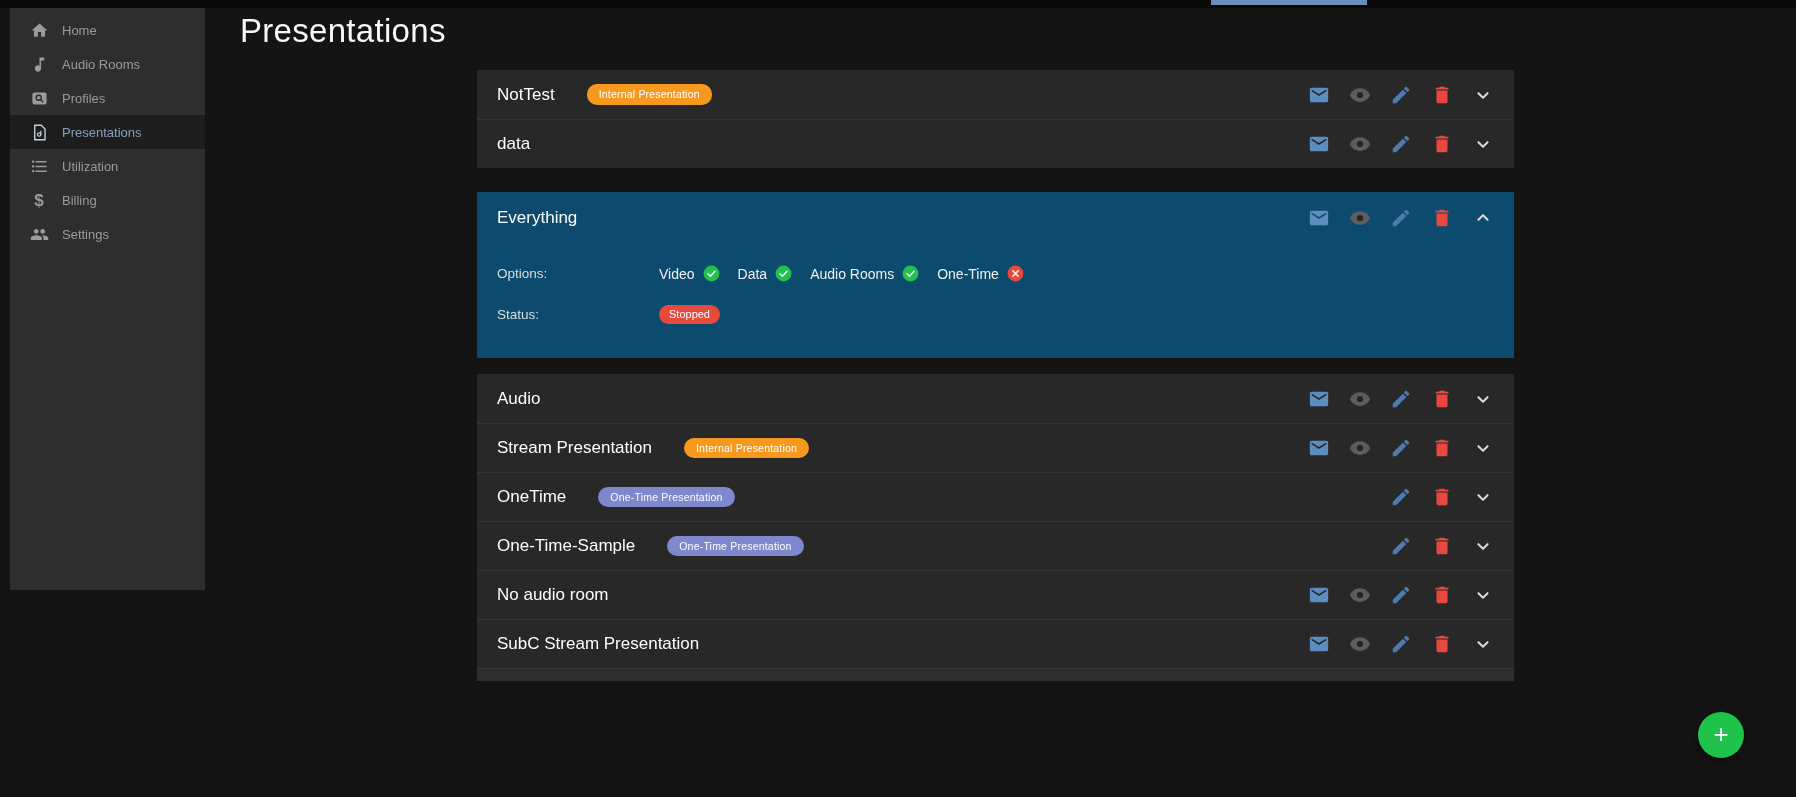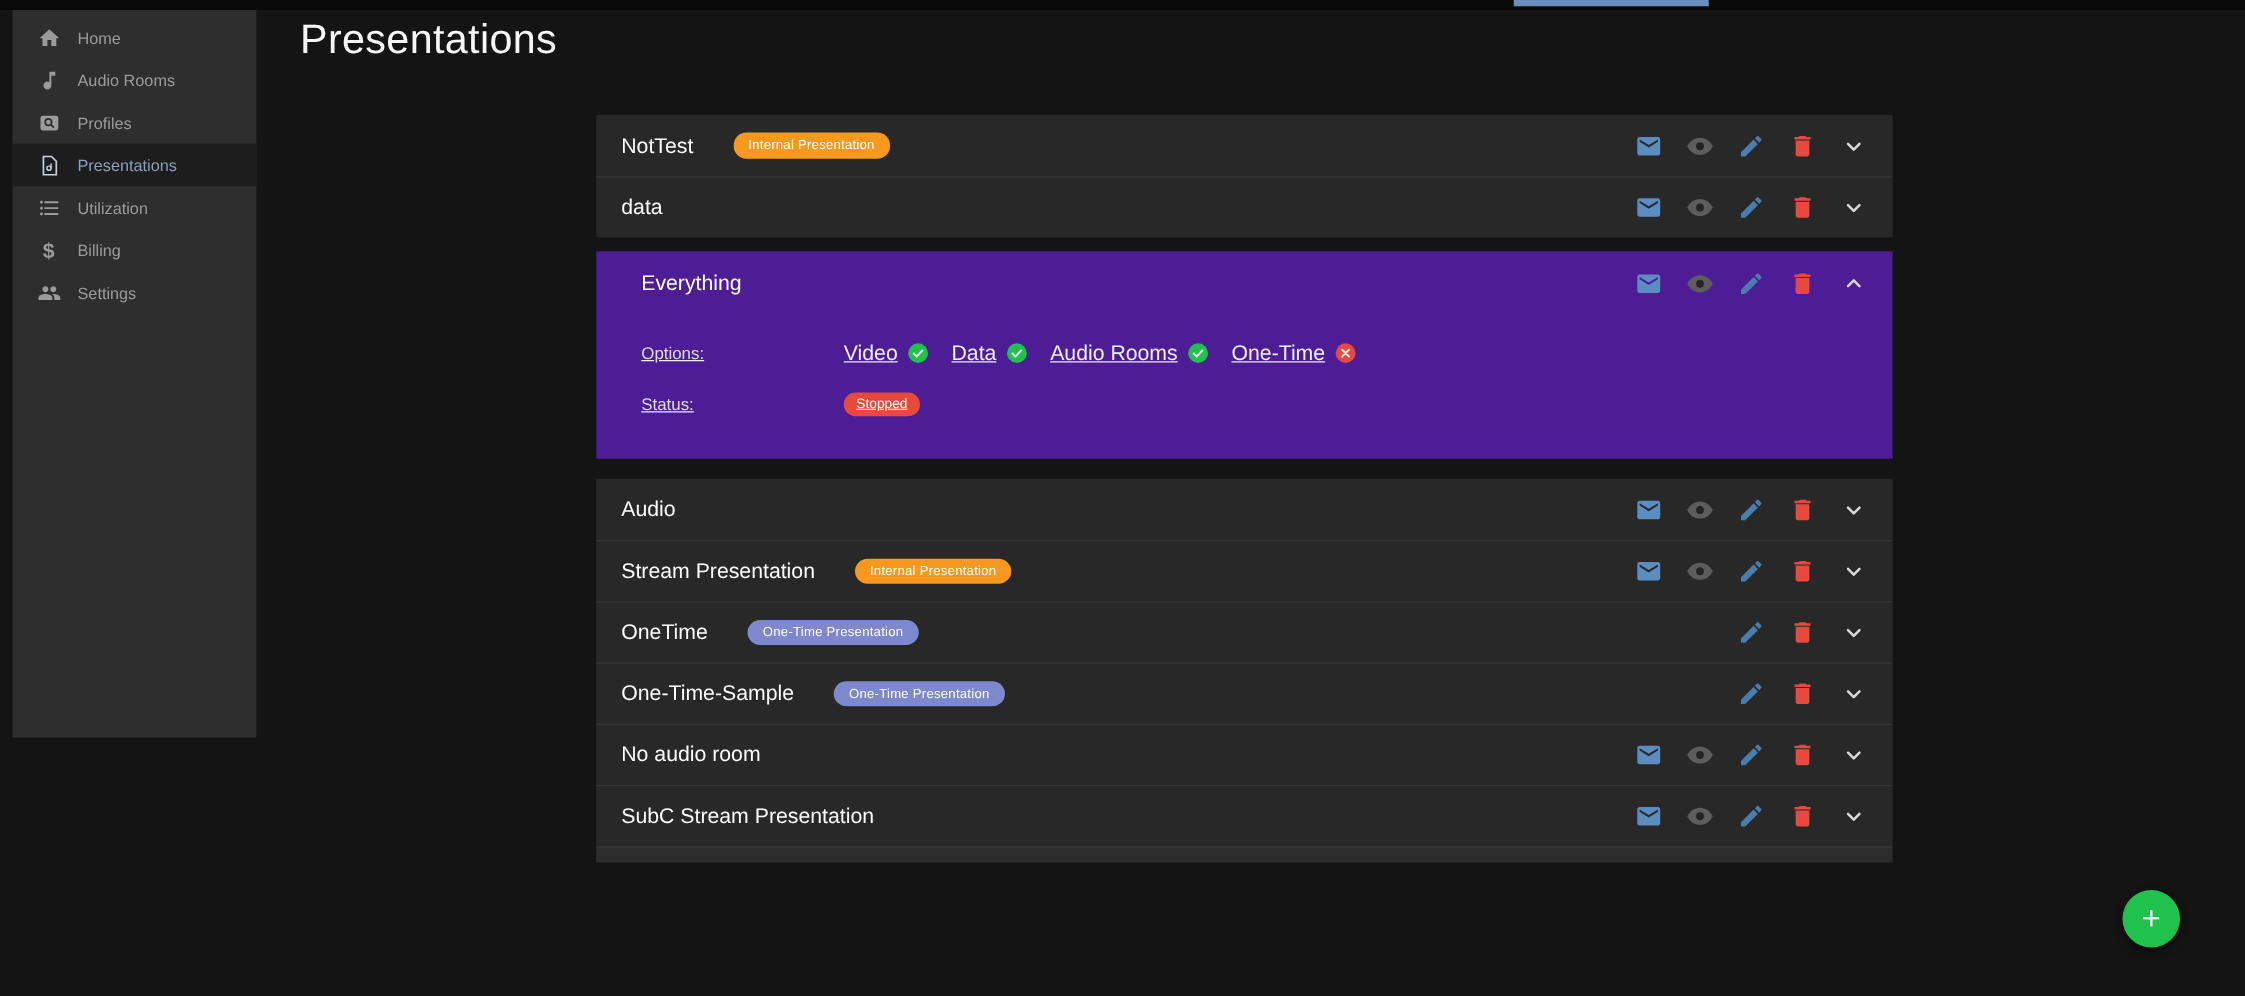--- a/index.html
+++ b/index.html
@@ -31,23 +31,23 @@
   .side-icon svg { width: 19px; height: 19px; display: block; }
   .dollar { font-size: 17px; font-weight: bold; line-height: 1; }
 
   
   .page-title {
     position: absolute; left: 240px; top: 12px;
     font-size: 33px; font-weight: 400; color: #f7f7f7; letter-spacing: .3px;
   }
 
   
-  .list { position: absolute; left: 477px; top: 92px; width: 1037px; }
+  .list { position: absolute; left: 477px; top: 70px; width: 1037px; }
   .card { background: #282828; }
-  .card.g1 { margin-top: 11px; background: #4c1d95; padding-left: 16px; }
+  .card.g1 { margin-top: 24px; background: #0c4a6e; }
   .card.g2 { margin-top: 16px; }
 
   .row { height: 49px; display: flex; align-items: center; padding: 0 20px; position: relative; }
   .card.g1 .row { height: 52px; }
   .rows .row + .row { border-top: 1px solid rgba(255,255,255,.06); }
   .row.partial { height: 13px; min-height: 0; border-top: 1px solid rgba(255,255,255,.06); background: rgba(255,255,255,.025); }
   .row-name { font-size: 17px; color: #fdfdfd; white-space: nowrap; }
 
   .badge {
     margin-left: 32px; font-size: 10.5px; color: #fff; line-height: 1;
@@ -63,26 +63,26 @@
   .btn-icon svg { width: 22px; height: 22px; display: block; }
   .act-mail   { color: var(--accent-blue, #5b8dc0); }
   .act-eye    { color: #5d5d5d; }
   .act-edit   { color: var(--edit-blue, #4a7dad); }
   .act-delete { color: var(--delete-red, #e8493e); }
   .act-toggle { color: #d9d9d9; }
   .act-copy   { color: #e8e8e8; margin-left: 22px; }
   .act-copy svg { width: 18px; height: 18px; }
 
   
-  .details { padding: 9px 20px 23px; text-decoration: underline; }
+  .details { padding: 9px 20px 23px; }
   .detail-row { display: flex; align-items: center; min-height: 41px; }
   .detail-label { width: 162px; flex: 0 0 162px; font-size: 13.5px; color: #dcdcdc; }
   .detail-value { font-size: 14px; color: #f0f0f0; display: flex; align-items: center; }
   .options { gap: 17px; }
-  .opt-item { display: flex; align-items: center; gap: 7px; font-size: 17px; color: #f0f0f0; }
+  .opt-item { display: flex; align-items: center; gap: 7px; font-size: 14px; color: #f0f0f0; }
   .opt-icon { display: flex; }
   .opt-icon svg { width: 19px; height: 19px; display: block; }
   .opt-ok { color: var(--success-green, #23c050); }
   .opt-no { color: var(--delete-red, #e8493e); }
   .code { letter-spacing: .8px; }
   .pill {
     background: var(--status-red, #e64a3c); color: #fff; font-size: 11px;
     padding: 4px 10px; border-radius: 10px; line-height: 1;
   }
 

